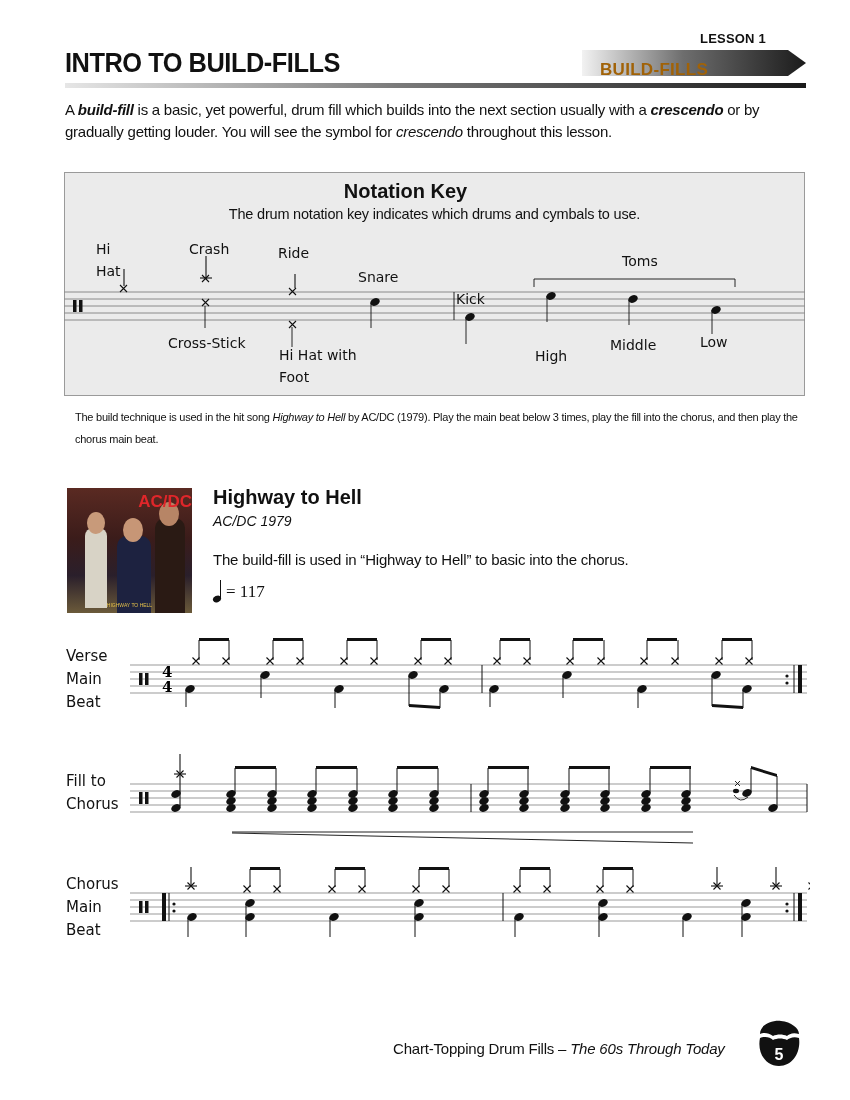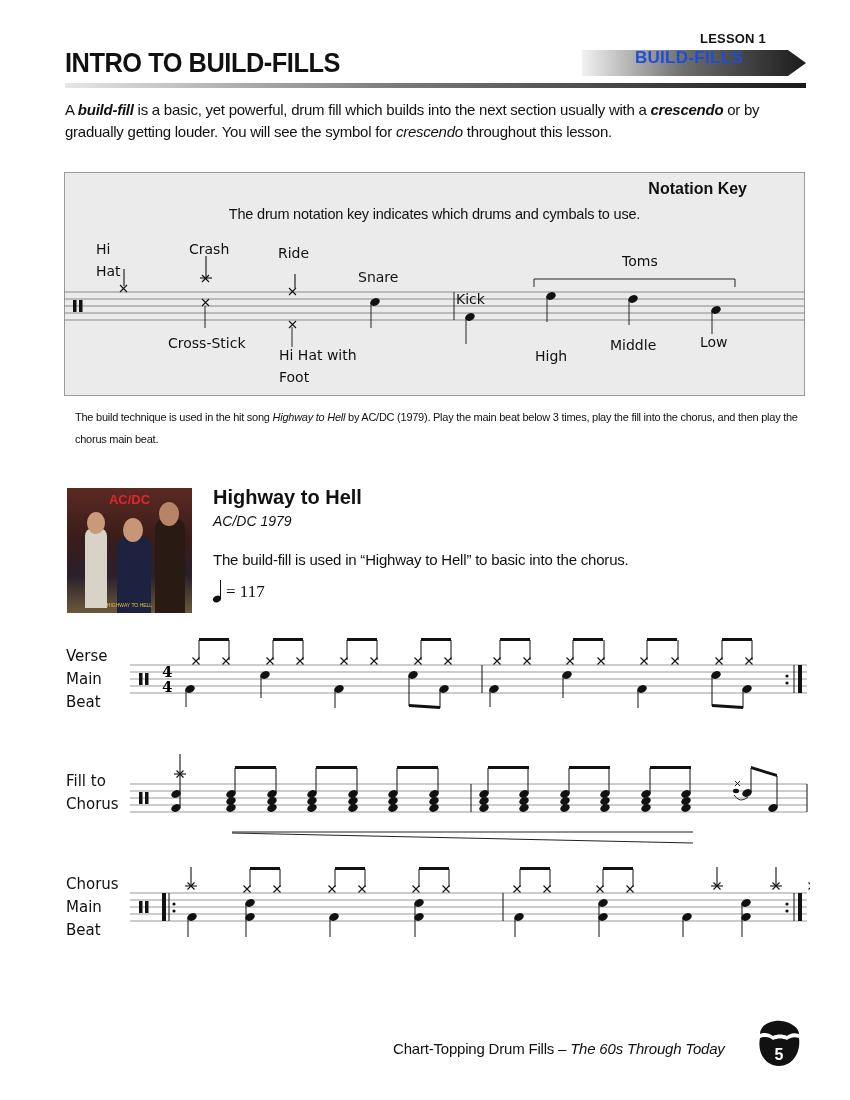--- a/index.html
+++ b/index.html
@@ -1,26 +1,26 @@
 <!DOCTYPE html>
 <html><head>
 <meta charset="utf-8">
 <style>
   *{box-sizing:border-box;margin:0;padding:0}
   html,body{width:850px;height:1100px;background:#fff;overflow:hidden}
   body{position:relative;font-family:"Liberation Sans",sans-serif;color:#111}
   .abs{position:absolute}
   .lesson-label{left:700px;top:31px;width:106px;text-align:left;font-size:13px;font-weight:bold;letter-spacing:0.2px}
   .banner{left:582px;top:50px;width:224px;height:26px}
-  .banner-text{left:600px;top:48px;width:178px;text-align:center;font-size:17px;font-weight:bold;color:#1d4ed8;letter-spacing:0.3px}
+  .banner-text{left:600px;top:60px;width:178px;text-align:left;font-size:17px;font-weight:bold;color:#a16207;letter-spacing:0.3px}
   .page-title{left:65px;top:48px;font-size:27px;font-weight:bold;letter-spacing:-0.5px;transform:scaleX(0.94);transform-origin:left}
   .title-rule{left:65px;top:83px;width:741px;height:5px;background:linear-gradient(90deg,#e6e6e6 0%,#7a7a7a 45%,#1a1a1a 100%)}
   .intro{left:65px;top:99px;width:745px;font-size:15px;line-height:22px;letter-spacing:-0.25px}
   .key-box{left:64px;top:172px;width:741px;height:224px;background:#ebebeb;border:1px solid #9a9a9a}
-  .key-title{left:64px;top:180px;width:683px;text-align:right;font-size:16px;font-weight:bold}
+  .key-title{left:64px;top:180px;width:683px;text-align:center;font-size:20px;font-weight:bold}
   .key-sub{left:64px;top:206px;width:741px;text-align:center;font-size:14.5px;letter-spacing:-0.2px}
   .hand{font-family:"DejaVu Sans",sans-serif;font-size:14px;color:#111;white-space:nowrap}
   .para2{left:75px;top:406px;width:745px;font-size:11px;line-height:22px;letter-spacing:-0.25px}
   .album{left:67px;top:488px;width:125px;height:125px;overflow:hidden;background:linear-gradient(180deg,#5a2a22 0%,#3b1c1a 40%,#2a1f2b 70%,#6b5a3a 100%)}
   .song-title{left:213px;top:486px;font-size:20px;font-weight:bold}
   .song-artist{left:213px;top:513px;font-size:14px;font-style:italic}
   .song-desc{left:213px;top:551px;font-size:15px;letter-spacing:-0.2px}
   .tempo{left:213px;top:582px;font-family:"Liberation Serif",serif;font-size:17px}
   .row-label{font-family:"DejaVu Sans",sans-serif;font-size:15px;line-height:23px}
   .footer{left:393px;top:1040px;font-size:15px;letter-spacing:-0.2px}
@@ -115,21 +115,21 @@
 
 <div class="abs para2"><span>The build technique is used in the hit song </span><i>Highway to Hell</i><span> by AC/DC (1979). Play the main beat below 3 times, play the fill into the chorus, and then play the chorus main beat.</span></div>
 
 <div class="abs album">
   <div style="position:absolute;left:18px;top:40px;width:22px;height:80px;background:#d8d3c6;border-radius:8px 8px 0 0"></div>
   <div style="position:absolute;left:20px;top:24px;width:18px;height:22px;background:#c89a7a;border-radius:50%"></div>
   <div style="position:absolute;left:50px;top:48px;width:34px;height:77px;background:#1d2240;border-radius:10px 10px 0 0"></div>
   <div style="position:absolute;left:56px;top:30px;width:20px;height:24px;background:#c79676;border-radius:50%"></div>
   <div style="position:absolute;left:88px;top:30px;width:30px;height:95px;background:#2a1a14;border-radius:10px 10px 0 0"></div>
   <div style="position:absolute;left:92px;top:14px;width:20px;height:24px;background:#b78566;border-radius:50%"></div>
-  <div style="position:absolute;left:0;top:4px;width:125px;text-align:center;color:#e0262a;font-weight:bold;font-size:13px;font-family:'Liberation Sans',sans-serif">AC/DC</div>
+  <div style="position:absolute;left:0;top:4px;width:125px;text-align:right;color:#e0262a;font-weight:bold;font-size:17px;font-family:'Liberation Sans',sans-serif">AC/DC</div>
   <div style="position:absolute;left:0;top:114px;width:125px;text-align:center;color:#e5c24a;font-size:5px;font-family:'Liberation Sans',sans-serif">HIGHWAY TO HELL</div>
 </div>
 <div class="abs song-title">Highway to Hell</div>
 <div class="abs song-artist">AC/DC 1979</div>
 <div class="abs song-desc">The build-fill is used in “Highway to Hell” to basic into the chorus.</div>
 <svg class="abs" style="left:212px;top:578px" width="12" height="26">
   <line x1="8.5" y1="2" x2="8.5" y2="21" stroke="#111" stroke-width="1"></line>
   <ellipse cx="5" cy="21" rx="4.2" ry="3.2" transform="rotate(-25 5 21)" fill="#111"></ellipse>
 </svg>
 <div class="abs tempo" style="left:226px">= 117</div>

